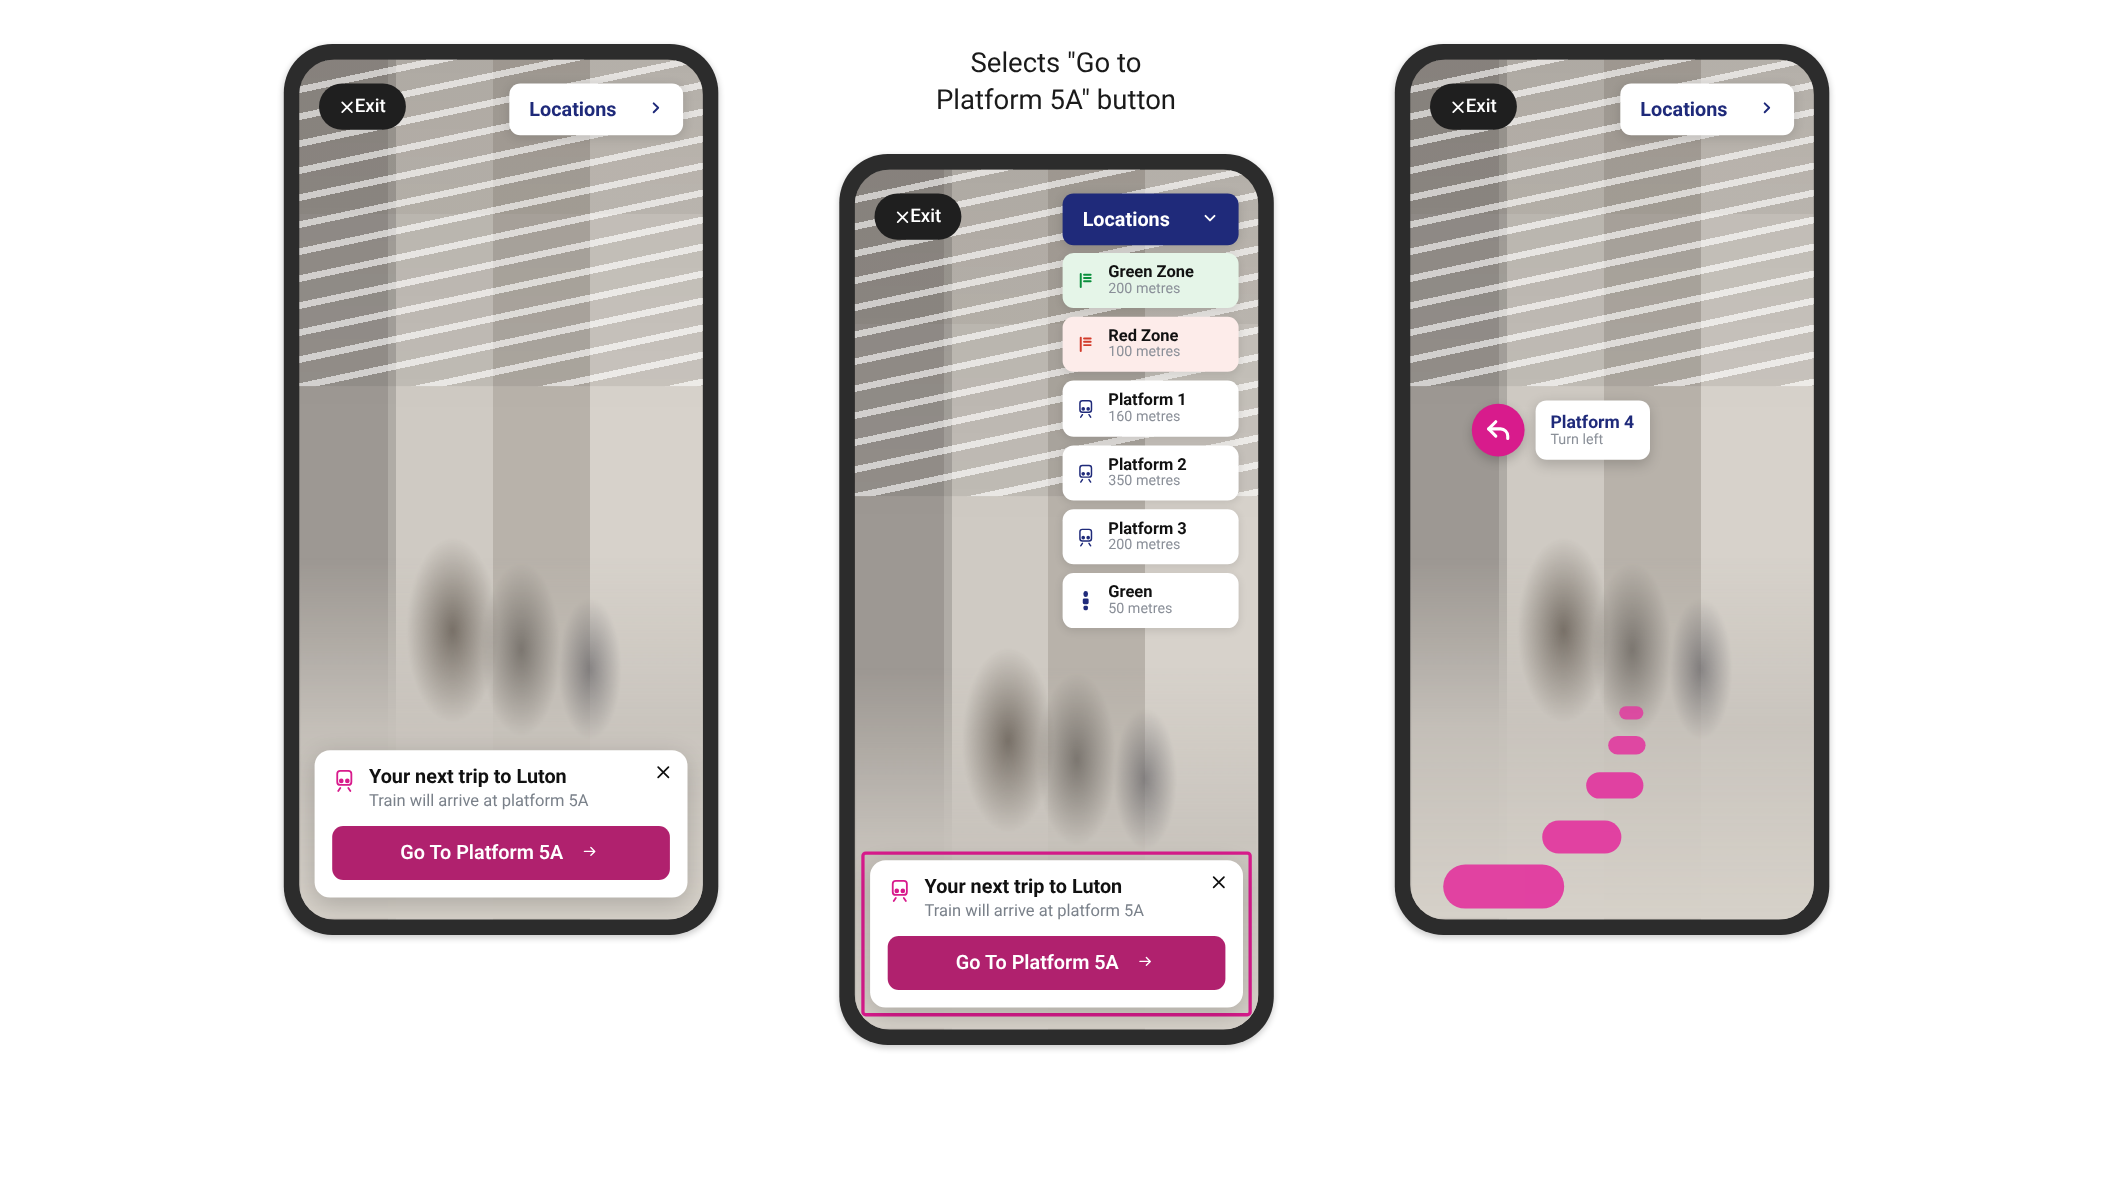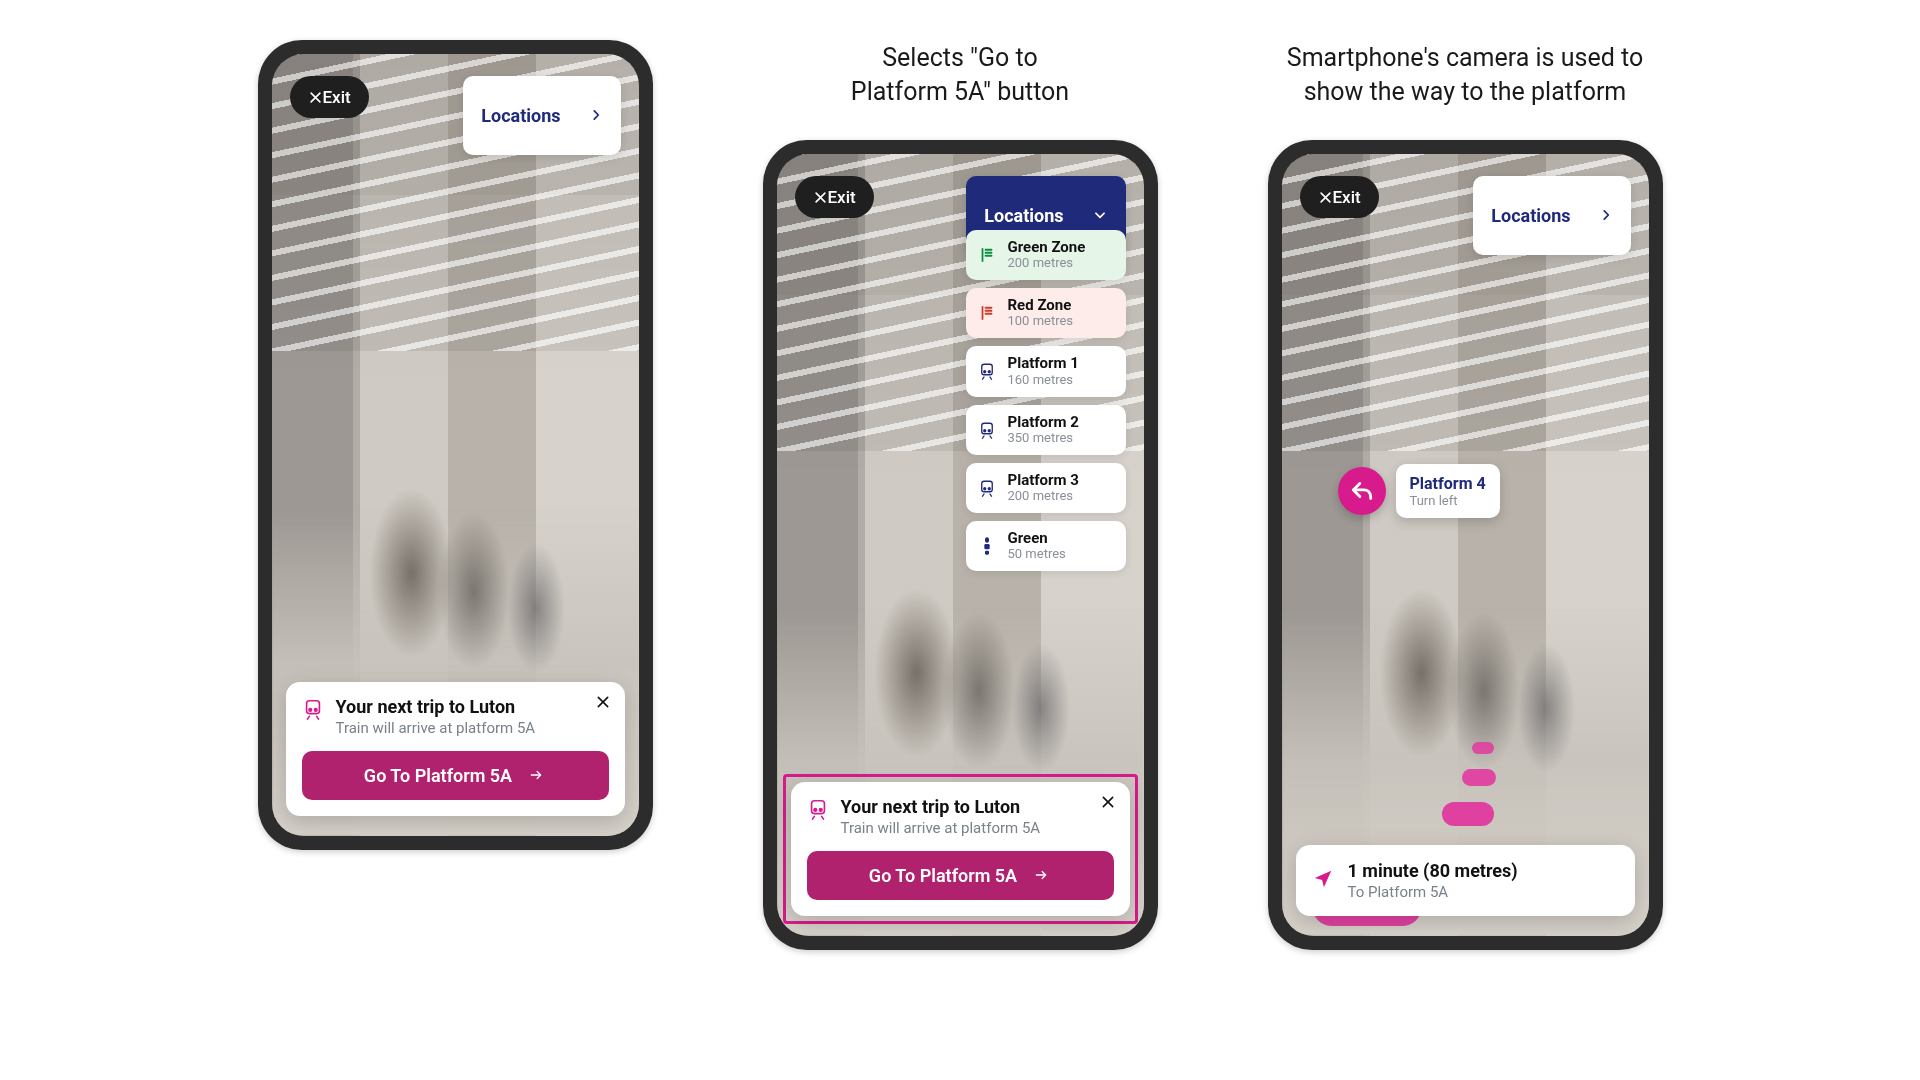--- a/index.html
+++ b/index.html
@@ -40,21 +40,21 @@
     filter: blur(1.2px);
   }
   .ui { position:absolute; inset:0; z-index:5; }
 
   
   .topbar { display:flex; justify-content:space-between; align-items:flex-start; padding:22px 18px 0; gap:10px; }
   .exit-pill { display:flex; align-items:center; background:#1f1f1f; color:#fff; padding:11px 18px; border-radius:999px; font-size:17px; font-weight:500; cursor:pointer; }
   .x-icon svg { display:block; }
 
   .loc-wrap { position:relative; }
-  .loc-btn { display:flex; align-items:center; justify-content:flex-start; gap:28px; background:#fff; color:#1f2a7a; padding:29px 18px; border-radius:10px; font-size:18px; font-weight:700; cursor:pointer; min-width:150px; box-shadow:0 2px 10px rgba(0,0,0,.12); }
+  .loc-btn { display:flex; align-items:center; justify-content:flex-start; gap:28px; background:#fff; color:#1f2a7a; padding:13px 18px; border-radius:10px; font-size:18px; font-weight:700; cursor:pointer; min-width:150px; box-shadow:0 2px 10px rgba(0,0,0,.12); }
   .loc-btn.open { background:#1f2a7a; color:#fff; }
 
   .dropdown { position:absolute; right:0; top:54px; width:160px; display:flex; flex-direction:column; gap:8px; }
   .dd-item { background:#fff; border-radius:10px; padding:9px 10px; display:flex; align-items:center; gap:10px; box-shadow:0 2px 8px rgba(0,0,0,.1); cursor:pointer; }
   .dd-item.green { background:#e5f5e8; }
   .dd-item.red   { background:#fdecea; }
   .dd-ico { width:22px; display:flex; justify-content:center; }
   .dd-txt .t1 { font-size:15px; font-weight:700; color:#111; line-height:1.15; }
   .dd-txt .t2 { font-size:13px; color:#8a8f98; line-height:1.15; }
 
@@ -295,24 +295,20 @@
                 </span>
               </div>
             </div>
           </div>
         </div>
       </div>
     </div>
   </div>
 
   <div class="col">
-    <div class="caption">
-        <span style="white-space:pre-line">Smartphone's camera is used to
-show the way to the platform</span>
-      </div>
     <div class="phone">
       <div class="screen">
         <div class="ui">
           <div class="topbar">
             <div class="exit-pill">
               <span class="x-icon">
                 <svg width="15" height="15" viewBox="0 0 24 24" fill="none" stroke="white" stroke-width="2.6" stroke-linecap="round">
                     <path d="M5 5l14 14M19 5L5 19"></path>
                   </svg>
               </span>
@@ -344,29 +340,18 @@
           </div>
 
           <div class="ar-path">
             <div class="dot" style="width:110px;height:40px;left:30px;bottom:10px;border-radius:50px"></div>
             <div class="dot" style="width:72px;height:30px;left:120px;bottom:60px;border-radius:40px"></div>
             <div class="dot" style="width:52px;height:24px;left:160px;bottom:110px;border-radius:30px"></div>
             <div class="dot" style="width:34px;height:17px;left:180px;bottom:150px;border-radius:20px;opacity:.9"></div>
             <div class="dot" style="width:22px;height:12px;left:190px;bottom:182px;border-radius:14px;opacity:.85"></div>
           </div>
 
-          <div class="nav-card">
-            <span class="nav-arrow">
-              <svg width="22" height="22" viewBox="0 0 24 24" fill="#d81b8c">
-                  <path d="M3 11l18-8-8 18-2-8-8-2z"></path>
-                </svg>
-            </span>
-            <div>
-              <div class="nav-t1">1 minute (80 metres)</div>
-              <div class="nav-t2">To Platform 5A</div>
-            </div>
-          </div>
         </div>
       </div>
     </div>
   </div>
 
 </div>
 
 </body></html>

